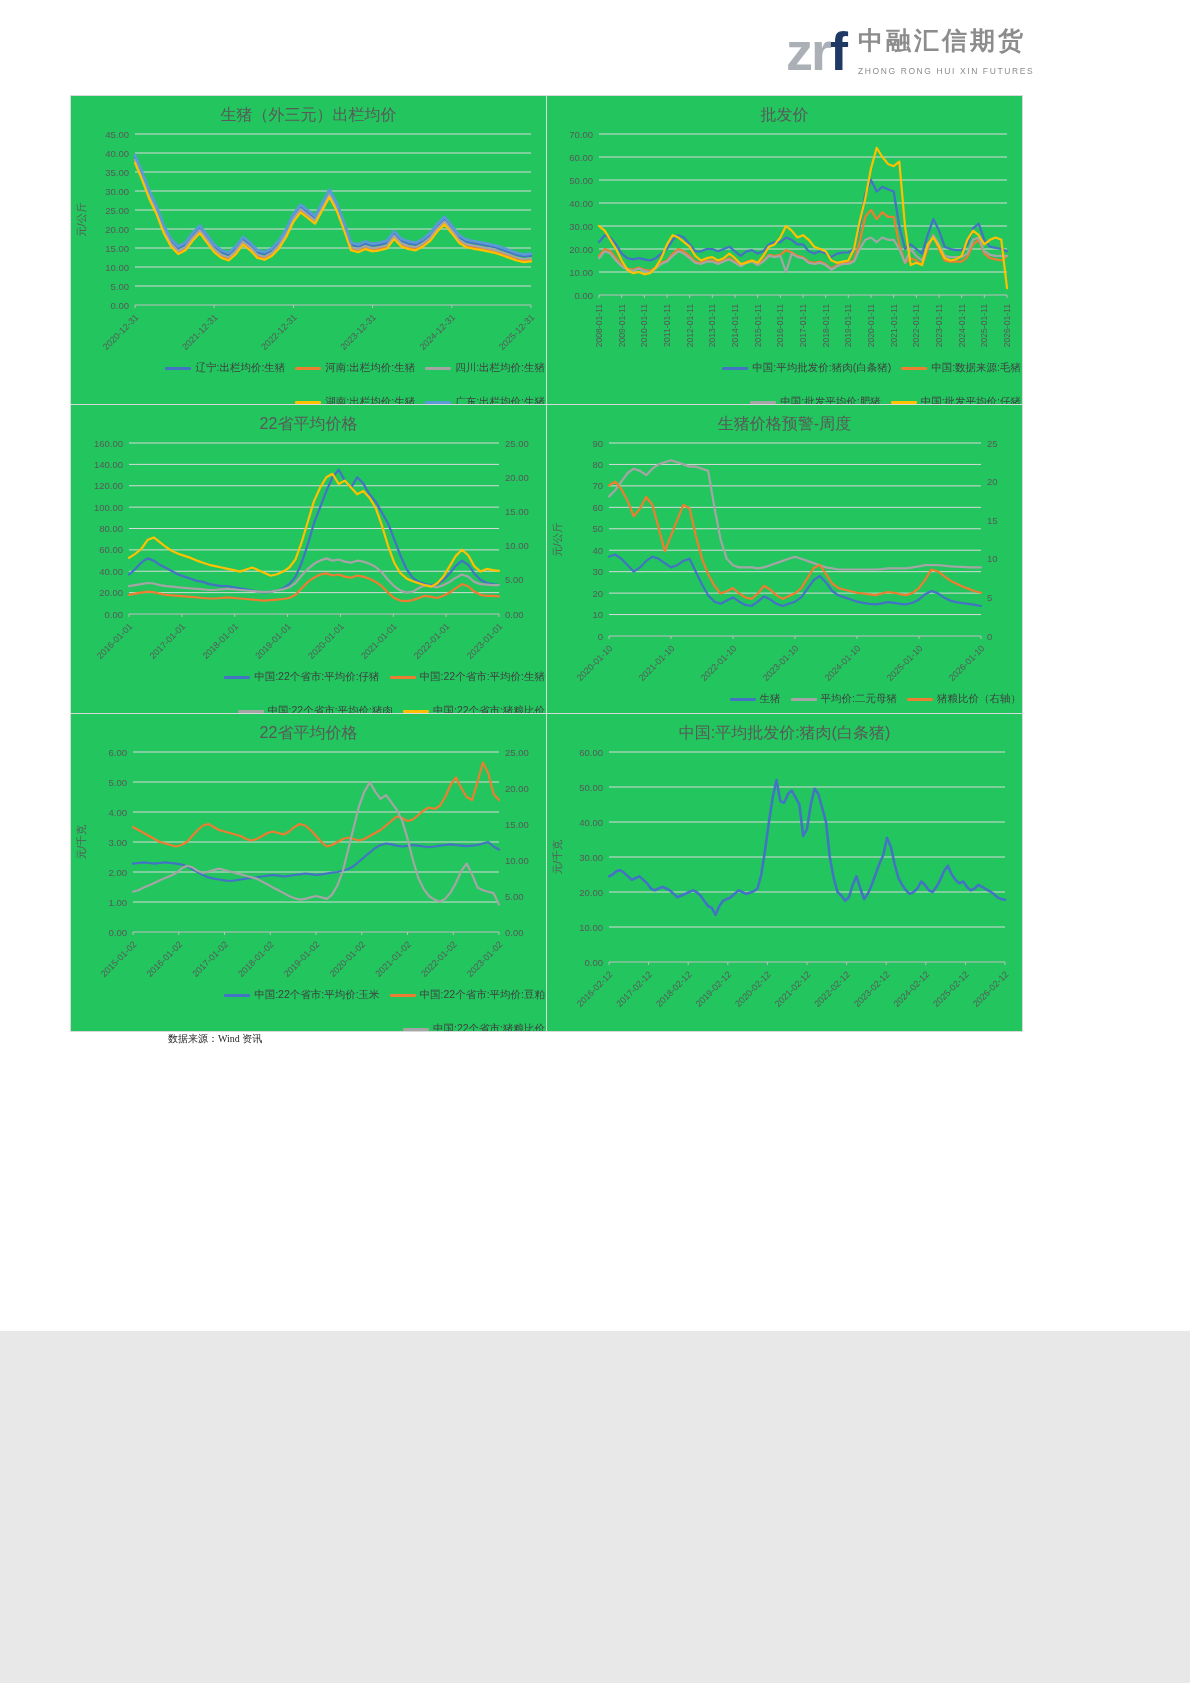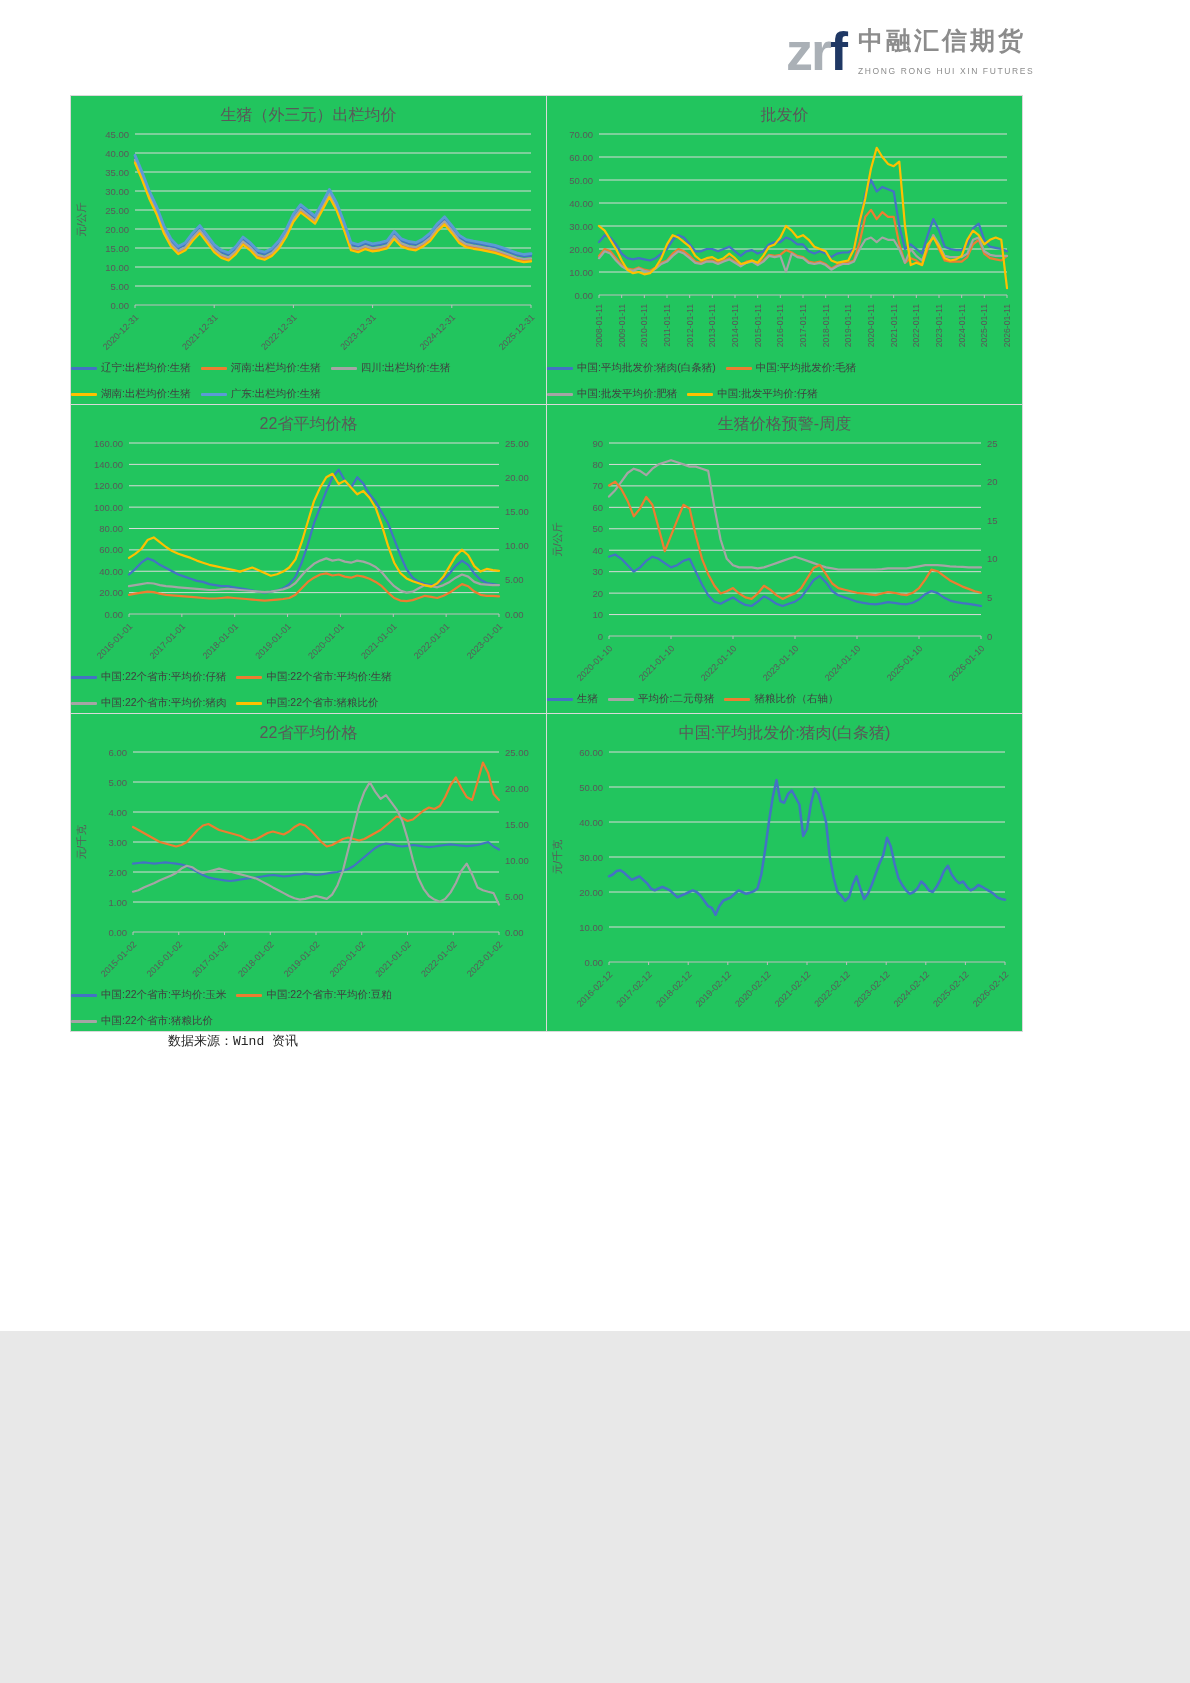--- a/index.html
+++ b/index.html
@@ -14,27 +14,27 @@
   .logo-cn{font-size:25px;font-weight:bold;color:#8c8c8c;letter-spacing:3px;line-height:1.15;}
   .logo-en{font-size:8.5px;color:#8c8c8c;letter-spacing:1.6px;margin-top:11px;}
   
   .grid{position:absolute;left:70px;top:95px;width:952px;display:grid;
         grid-template-columns:476px 476px;grid-template-rows:309px 309px 318px;
         border-top:1px solid #d9d9d9;border-left:1px solid #d9d9d9;}
   .panel{border-right:1px solid #d9d9d9;border-bottom:1px solid #d9d9d9;overflow:hidden;background:#22c55e;}
   .panel h3{margin:9px 0 0 0;text-align:center;font-size:16px;font-weight:400;color:#595959;
             font-family:"Liberation Sans","DejaVu Sans",sans-serif;}
   .chart{width:474px;}
-  .legend{display:flex;flex-direction:column;align-items:flex-start;gap:12px;margin-top:0px;}
+  .legend{display:flex;flex-direction:column;align-items:flex-end;gap:20px;margin-top:0px;}
   .legend-row{display:flex;justify-content:center;gap:10px;}
   .legend-item{display:inline-flex;align-items:center;gap:4px;font-size:10.5px;color:#404040;white-space:nowrap;}
   .swatch{display:inline-block;width:26px;height:3px;border-radius:1px;}
   
-  .source{position:absolute;left:168px;top:1032px;font-size:13px;color:#262626;
-          font-family:Liberation Mono, monospace;}
+  .source{position:absolute;left:168px;top:1032px;font-size:10px;color:#262626;
+          font-family:Liberation Serif, serif;}
   .disclaimer{position:absolute;left:172px;top:1510px;font-size:15px;color:#8a8a8a;
           font-family:"DejaVu Serif","Liberation Serif",serif;}
 </style>
 </head>
 <body>
 
 <div class="page">
 
   <div class="logo">
     <div class="logo-mark"><span class="logo-zr">zr</span><span class="logo-f">f</span></div>
@@ -175,21 +175,21 @@
             <polyline points="52.0,132.2 57.7,125.3 63.3,127.6 69.0,134.5 74.7,140.3 80.3,143.7 86.0,144.8 91.7,142.6 97.3,144.8 103.0,146.0 108.7,142.6 114.3,138.0 120.0,135.6 125.7,129.9 131.3,125.3 137.0,127.6 142.7,132.2 148.3,136.8 154.0,138.0 159.7,135.6 165.3,135.6 171.0,138.0 176.7,135.6 182.3,133.4 188.0,136.8 193.7,140.3 199.3,136.8 205.0,135.6 210.7,139.1 216.3,135.6 222.0,129.9 227.7,131.1 233.3,129.9 239.0,146.0 244.7,127.6 250.3,131.1 256.0,132.2 261.7,136.8 267.3,138.0 273.0,136.8 278.7,139.1 284.3,143.7 290.0,140.3 295.7,138.0 301.3,138.0 307.0,135.6 312.7,123.0 318.3,113.8 324.0,111.5 329.7,116.1 335.3,111.5 341.0,113.8 346.7,113.8 352.3,123.0 358.0,136.8 363.7,123.0 369.3,129.9 375.0,134.5 380.7,120.7 386.3,109.2 392.0,118.4 397.7,129.9 403.3,131.1 409.0,131.1 414.7,131.1 420.3,127.6 426.0,113.8 431.7,111.5 437.3,125.3 443.0,128.8 448.7,129.9 454.3,129.9 460.0,129.9" fill="none" stroke="#A5A5A5" stroke-width="2.2" stroke-linejoin="round" stroke-linecap="round"></polyline>
             <polyline points="52.0,100.0 57.7,104.6 63.3,113.8 69.0,123.0 74.7,134.5 80.3,143.7 86.0,147.2 91.7,146.0 97.3,148.3 103.0,147.2 108.7,141.4 114.3,132.2 120.0,118.4 125.7,109.2 131.3,111.5 137.0,116.1 142.7,120.7 148.3,129.9 154.0,134.5 159.7,132.2 165.3,131.1 171.0,134.5 176.7,132.2 182.3,127.6 188.0,132.2 193.7,138.0 199.3,136.8 205.0,134.5 210.7,136.8 216.3,129.9 222.0,120.7 227.7,118.4 233.3,111.5 239.0,100.0 244.7,104.6 250.3,111.5 256.0,109.2 261.7,113.8 267.3,120.7 273.0,123.0 278.7,125.3 284.3,134.5 290.0,136.8 295.7,135.6 301.3,134.5 307.0,123.0 312.7,95.4 318.3,72.4 324.0,42.5 329.7,21.8 335.3,31.0 341.0,37.9 346.7,40.2 352.3,35.6 358.0,100.0 363.7,139.1 369.3,136.8 375.0,139.1 380.7,118.4 386.3,111.5 392.0,120.7 397.7,132.2 403.3,134.5 409.0,133.4 414.7,129.9 420.3,113.8 426.0,104.6 431.7,109.2 437.3,118.4 443.0,113.8 448.7,111.5 454.3,113.8 460.0,162.1" fill="none" stroke="#FFC000" stroke-width="2.2" stroke-linejoin="round" stroke-linecap="round"></polyline>
           </svg><div class="legend">
             <div class="legend-row">
               <span class="legend-item">
                 <span class="swatch" style="background: rgb(68, 114, 196);"></span>
                 <span>中国:平均批发价:猪肉(白条猪)</span>
               </span>
               <span class="legend-item">
                 <span class="swatch" style="background: rgb(237, 125, 49);"></span>
-                <span>中国:平均批发价:毛猪</span>
+                <span>中国:数据来源:毛猪</span>
               </span>
             </div>
             <div class="legend-row">
               <span class="legend-item">
                 <span class="swatch" style="background: rgb(165, 165, 165);"></span>
                 <span>中国:批发平均价:肥猪</span>
               </span>
               <span class="legend-item">
                 <span class="swatch" style="background: rgb(255, 192, 0);"></span>
                 <span>中国:批发平均价:仔猪</span>

